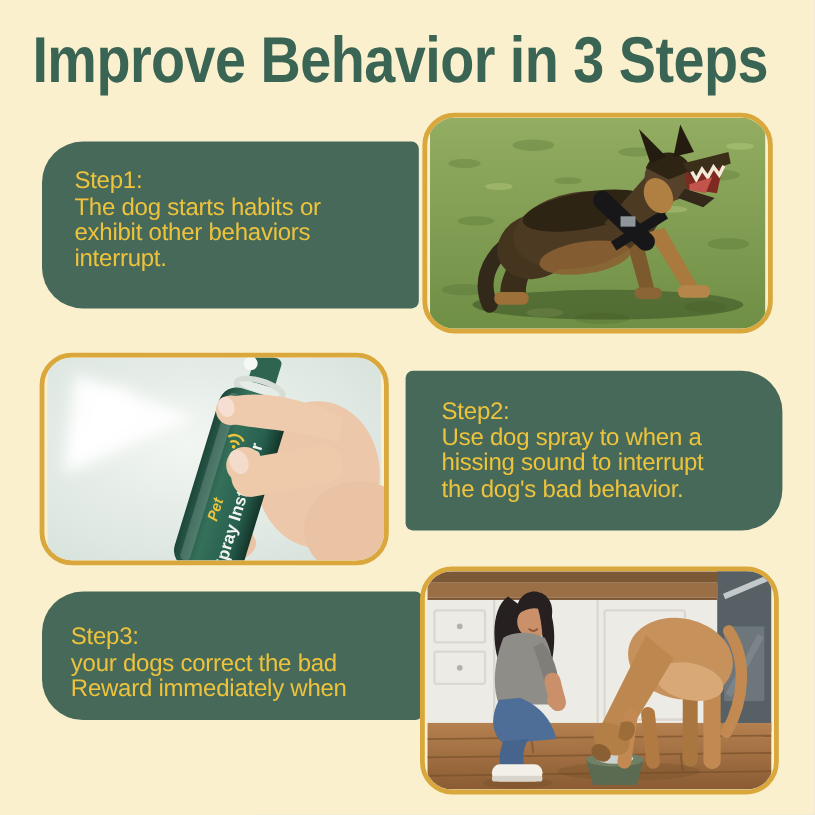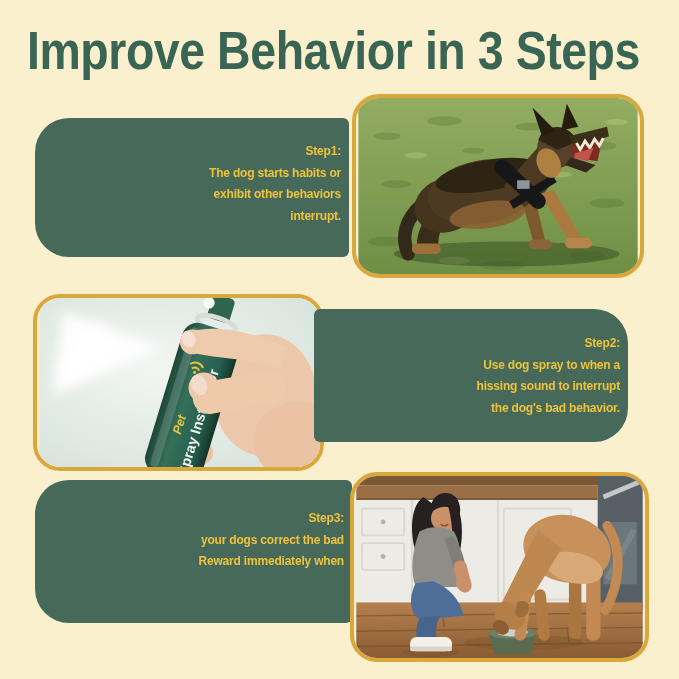--- a/index.html
+++ b/index.html
@@ -1,38 +1,37 @@
 <!DOCTYPE html>
 <html><head>
 <meta charset="utf-8">
 <style>
   html,body{margin:0;padding:0;background:#e8e4da;}
   .canvas{
     position:relative;width:679px;height:679px;overflow:hidden;
     background:var(--bg,#FAF0CE);
     font-family:"Liberation Sans",sans-serif;
-    text-align:right;
   }
   .title{
     position:absolute;left:27px;top:22px;margin:0;
     font-size:54px;line-height:56px;font-weight:bold;
     color:var(--title,#3A6453);white-space:nowrap;
     letter-spacing:-0.5px;transform:scaleX(0.86);transform-origin:0 50%;
   }
   .panel{
     position:absolute;box-sizing:border-box;
     background:var(--panel,#47695A);
   }
   .panel .step-label,.panel .step-line{
-    color:var(--steptext,#EEC33C);font-weight:bold;
-    font-size:12px;line-height:21.5px;letter-spacing:-0.2px;white-space:nowrap;
+    color:var(--steptext,#EEC33C);font-weight:normal;
+    font-size:20px;line-height:21.5px;letter-spacing:-0.2px;white-space:nowrap;
   }
   #panel1{left:35px;top:118px;width:314px;height:139px;border-radius:34px 6px 6px 34px;padding:23px 8px 0 27px;}
-  #panel2{left:314px;top:309px;width:314px;height:133px;border-radius:6px 34px 34px 6px;padding:24px 8px 0 30px;}
-  #panel3{left:35px;top:480px;width:317px;height:143px;border-radius:34px 6px 6px 34px;padding:28px 8px 0 24px;}
+  #panel2{left:338px;top:309px;width:314px;height:133px;border-radius:6px 34px 34px 6px;padding:24px 8px 0 30px;}
+  #panel3{left:35px;top:493px;width:317px;height:107px;border-radius:34px 6px 6px 34px;padding:28px 8px 0 24px;}
   .photo{
     position:absolute;box-sizing:border-box;margin:0;
     border:4px solid var(--border,#D9A73B);border-radius:27px;overflow:hidden;
   }
   #photo1{left:352px;top:94px;width:292px;height:184px;}
   #photo2{left:33px;top:294px;width:291px;height:177px;}
   #photo3{left:350px;top:472px;width:299px;height:190px;}
   .photo svg{display:block;width:100%;height:100%;}
 </style>
 </head>

